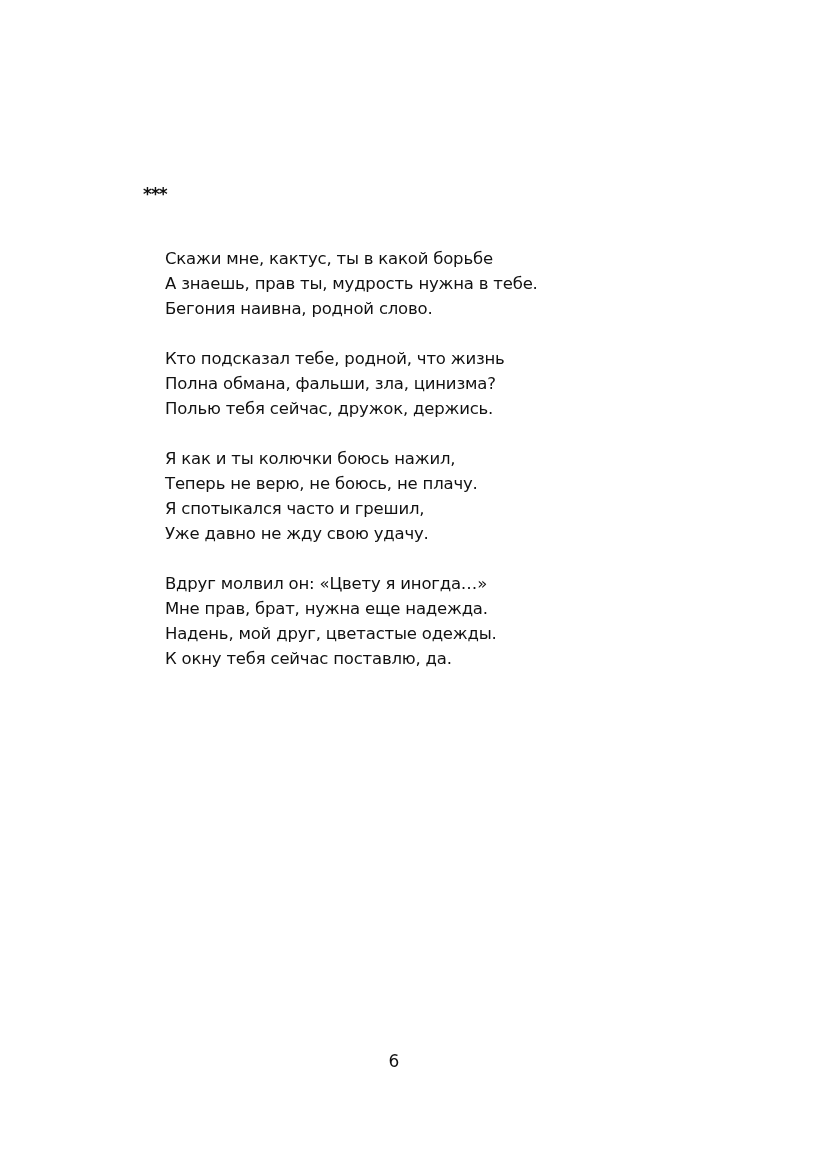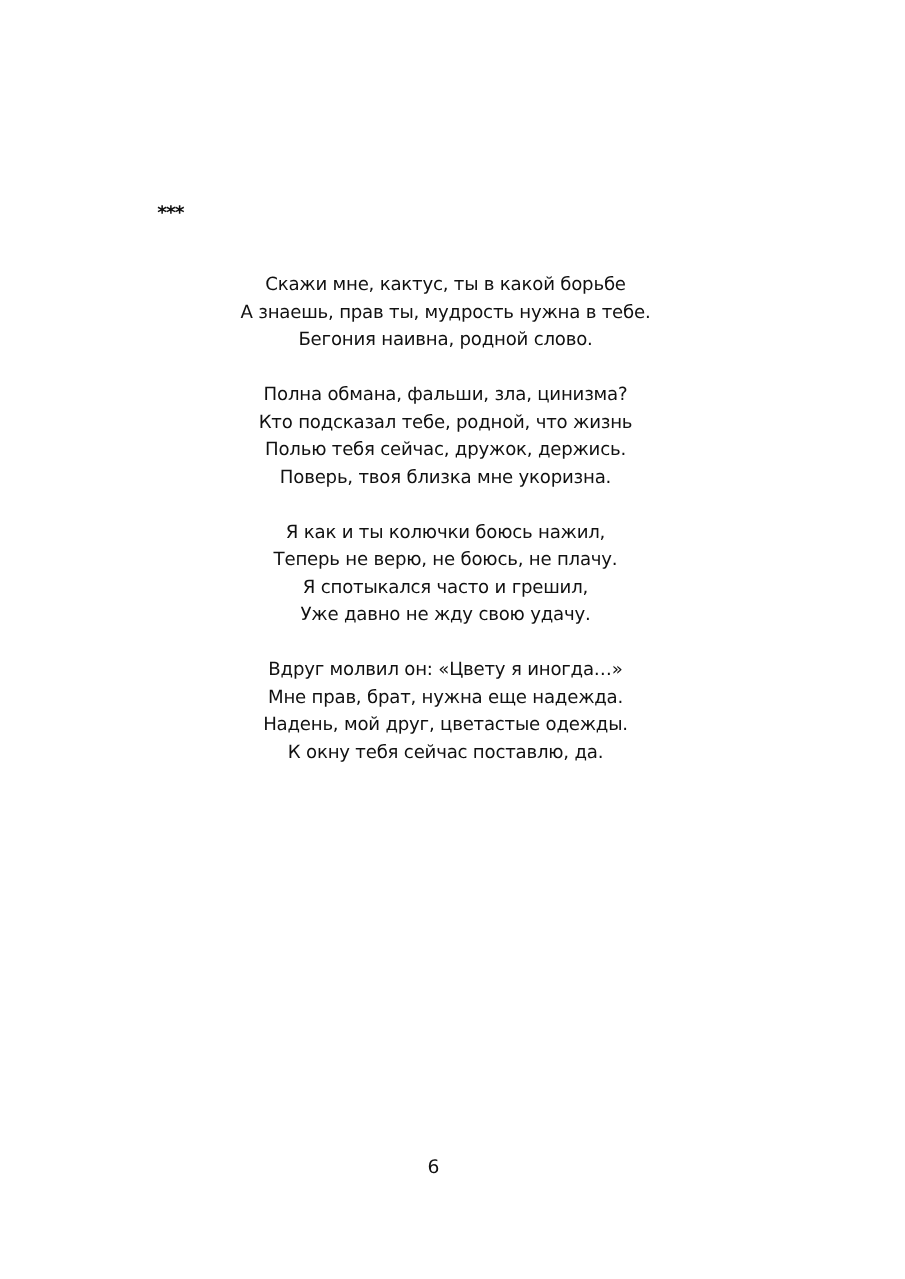--- a/index.html
+++ b/index.html
@@ -38,21 +38,20 @@
       width: 480px;
     }
     .stanza {
       margin: 0 0 25px 0;
     }
     .line {
       font-size: 16.5px;
       line-height: 25px;
       white-space: nowrap;
       letter-spacing: -0.2px;
-      text-align: center;
     }
     .page-number {
       position: absolute;
       left: 0;
       width: 788px;
       top: 1050px;
       text-align: center;
       font-size: 17px;
       line-height: 22px;
     }
@@ -63,24 +62,23 @@
 <div class="page">
   <div class="separator">***</div>
 
   <div class="poem">
     <div class="stanza">
       <div class="line">Скажи мне, кактус, ты в какой борьбе</div>
       <div class="line">А знаешь, прав ты, мудрость нужна в тебе.</div>
       <div class="line">Бегония наивна, родной слово.</div>
     </div>
     <div class="stanza">
+      <div class="line">Кто подсказал тебе, родной, что жизнь</div>
       <div class="line">Полна обмана, фальши, зла, цинизма?</div>
-      <div class="line">Кто подсказал тебе, родной, что жизнь</div>
       <div class="line">Полью тебя сейчас, дружок, держись.</div>
-      <div class="line">Поверь, твоя близка мне укоризна.</div>
     </div>
     <div class="stanza">
       <div class="line">Я как и ты колючки боюсь нажил,</div>
       <div class="line">Теперь не верю, не боюсь, не плачу.</div>
       <div class="line">Я спотыкался часто и грешил,</div>
       <div class="line">Уже давно не жду свою удачу.</div>
     </div>
     <div class="stanza">
       <div class="line">Вдруг молвил он: «Цвету я иногда…»</div>
       <div class="line">Мне прав, брат, нужна еще надежда.</div>

